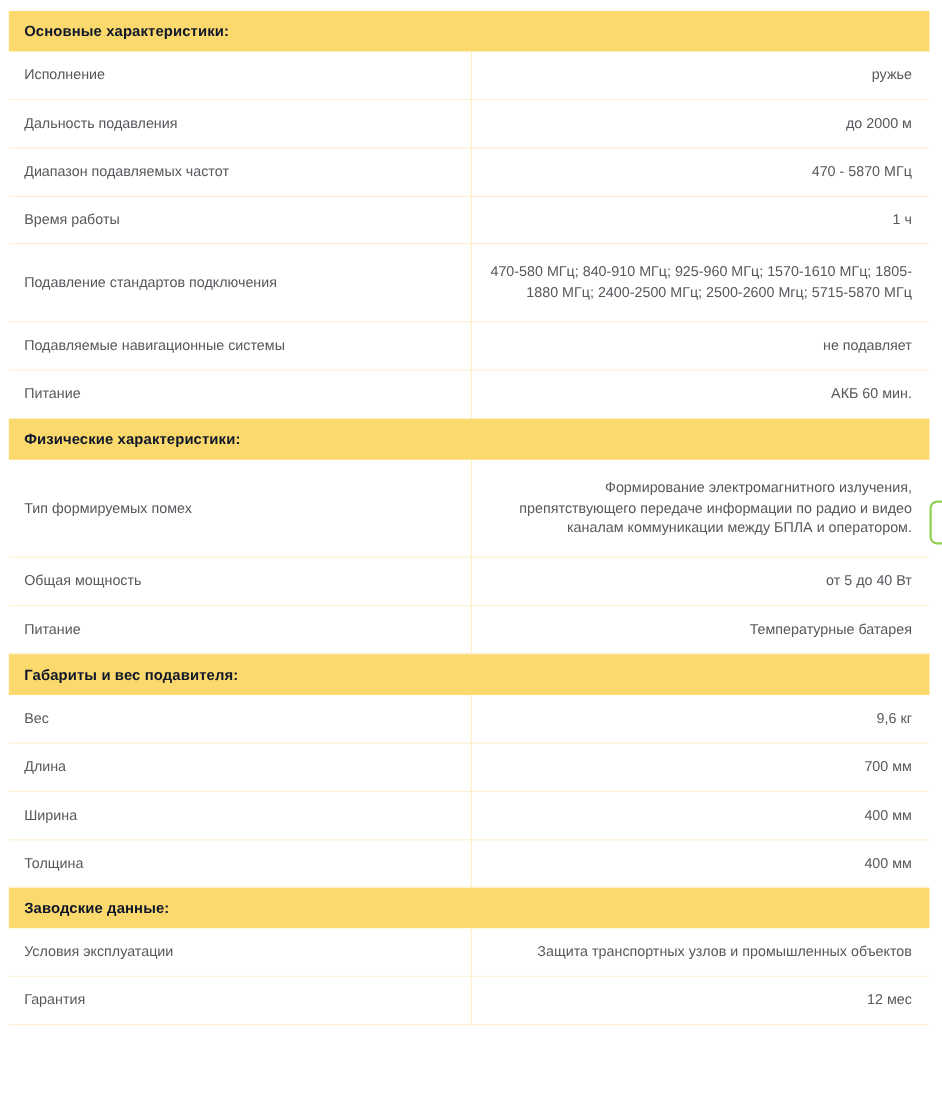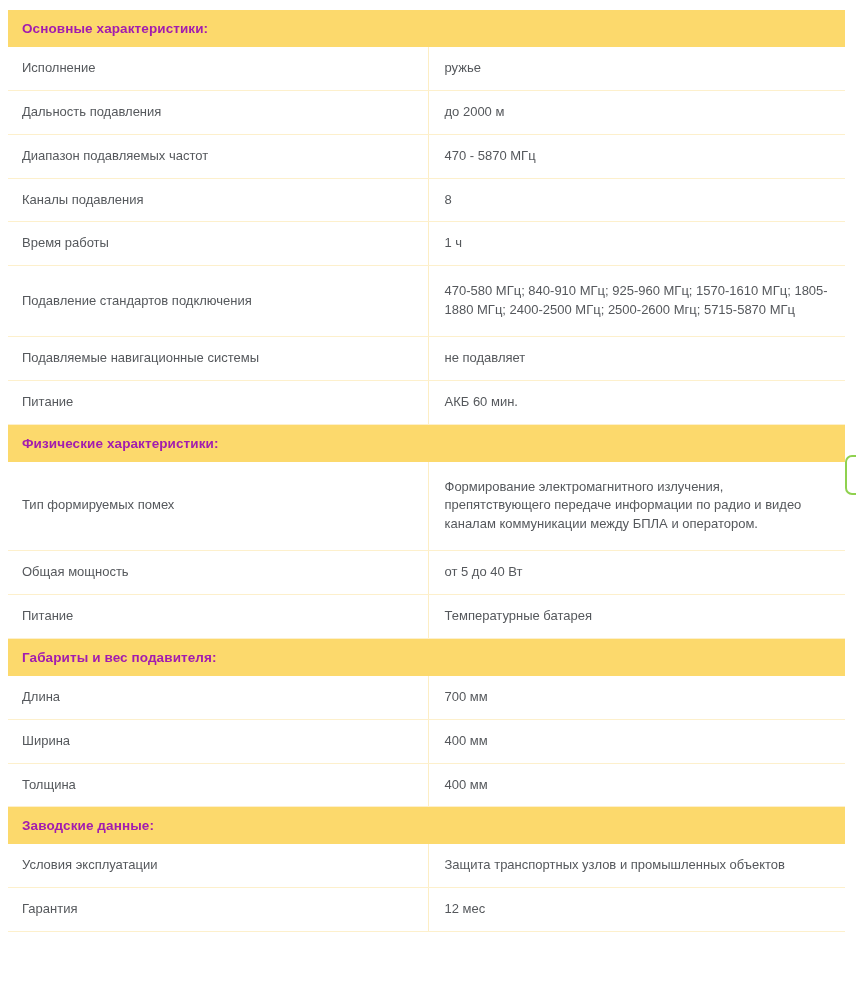--- a/index.html
+++ b/index.html
@@ -27,21 +27,21 @@
     border-collapse: collapse;
     table-layout: fixed;
     background: #ffffff;
   }
 
   table.spec-table col.col-label { width: 420px; }
   table.spec-table col.col-value { width: 417px; }
 
   tr.section-row > th {
     background: #fcd96c;
-    color: #a21caf;
+    color: #0f172a;
     font-size: 13.5px;
     font-weight: bold;
     text-align: left;
     padding: 11px 0 11px 14px;
     border: none;
     letter-spacing: 0.1px;
   }
 
   tr.spec-row > td {
     border-bottom: 1px solid #fdf0cc;
@@ -53,21 +53,21 @@
     line-height: 1.45;
   }
 
   tr.spec-row > td.cell-label {
     text-align: left;
     padding: 12px 14px 12px 14px;
     border-right: 1px solid #fdeec4;
   }
 
   tr.spec-row > td.cell-value {
-    text-align: left;
+    text-align: right;
     padding: 12px 16px 12px 16px;
     margin-left: 12px;
   }
 
   tr.spec-row.tall > td {
     padding-top: 16px;
     padding-bottom: 16px;
   }
 
   tr.spec-row:last-child > td {
@@ -106,24 +106,20 @@
         </tr>
         <tr class="spec-row">
           <td class="cell-label">Дальность подавления</td>
           <td class="cell-value">до 2000 м</td>
         </tr>
         <tr class="spec-row">
           <td class="cell-label">Диапазон подавляемых частот</td>
           <td class="cell-value">470 - 5870 МГц</td>
         </tr>
         <tr class="spec-row">
-          <td class="cell-label">Каналы подавления</td>
-          <td class="cell-value">8</td>
-        </tr>
-        <tr class="spec-row">
           <td class="cell-label">Время работы</td>
           <td class="cell-value">1 ч</td>
         </tr>
         <tr class="spec-row tall">
           <td class="cell-label">Подавление стандартов подключения</td>
           <td class="cell-value">470-580 МГц; 840-910 МГц; 925-960 МГц; 1570-1610 МГц; 1805-1880 МГц; 2400-2500 МГц; 2500-2600 Мгц; 5715-5870 МГц</td>
         </tr>
         <tr class="spec-row">
           <td class="cell-label">Подавляемые навигационные системы</td>
           <td class="cell-value">не подавляет</td>
@@ -144,20 +140,24 @@
           <td class="cell-value">от 5 до 40 Вт</td>
         </tr>
         <tr class="spec-row">
           <td class="cell-label">Питание</td>
           <td class="cell-value">Температурные батарея</td>
         </tr>
         <tr class="section-row">
           <th colspan="2">Габариты и вес подавителя:</th>
         </tr>
         <tr class="spec-row">
+          <td class="cell-label">Вес</td>
+          <td class="cell-value">9,6 кг</td>
+        </tr>
+        <tr class="spec-row">
           <td class="cell-label">Длина</td>
           <td class="cell-value">700 мм</td>
         </tr>
         <tr class="spec-row">
           <td class="cell-label">Ширина</td>
           <td class="cell-value">400 мм</td>
         </tr>
         <tr class="spec-row">
           <td class="cell-label">Толщина</td>
           <td class="cell-value">400 мм</td>

